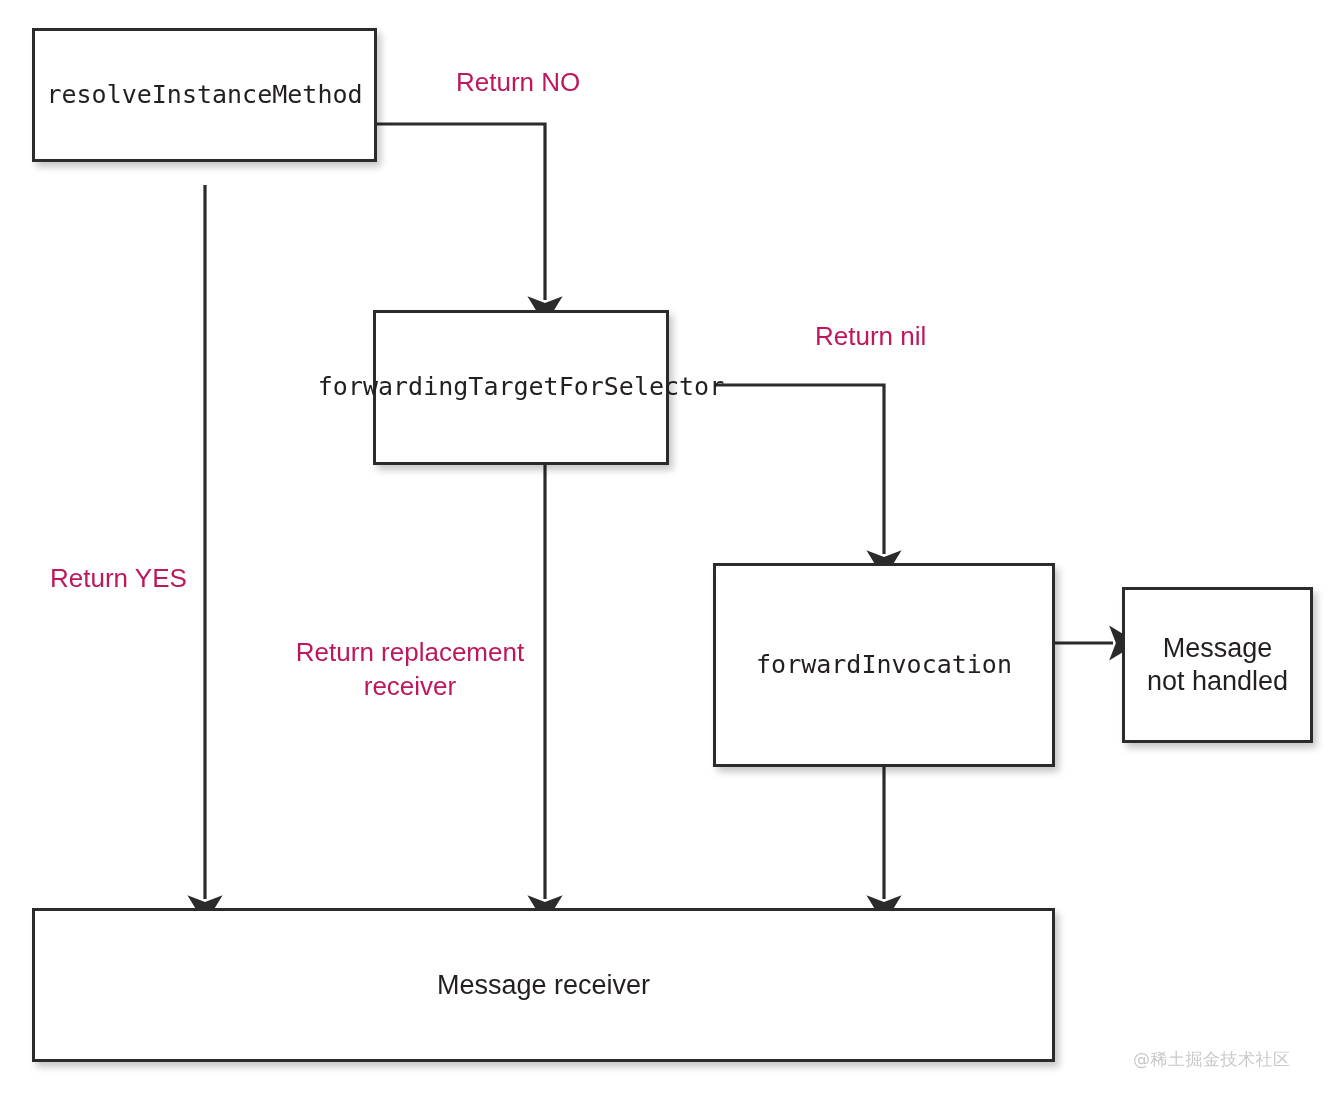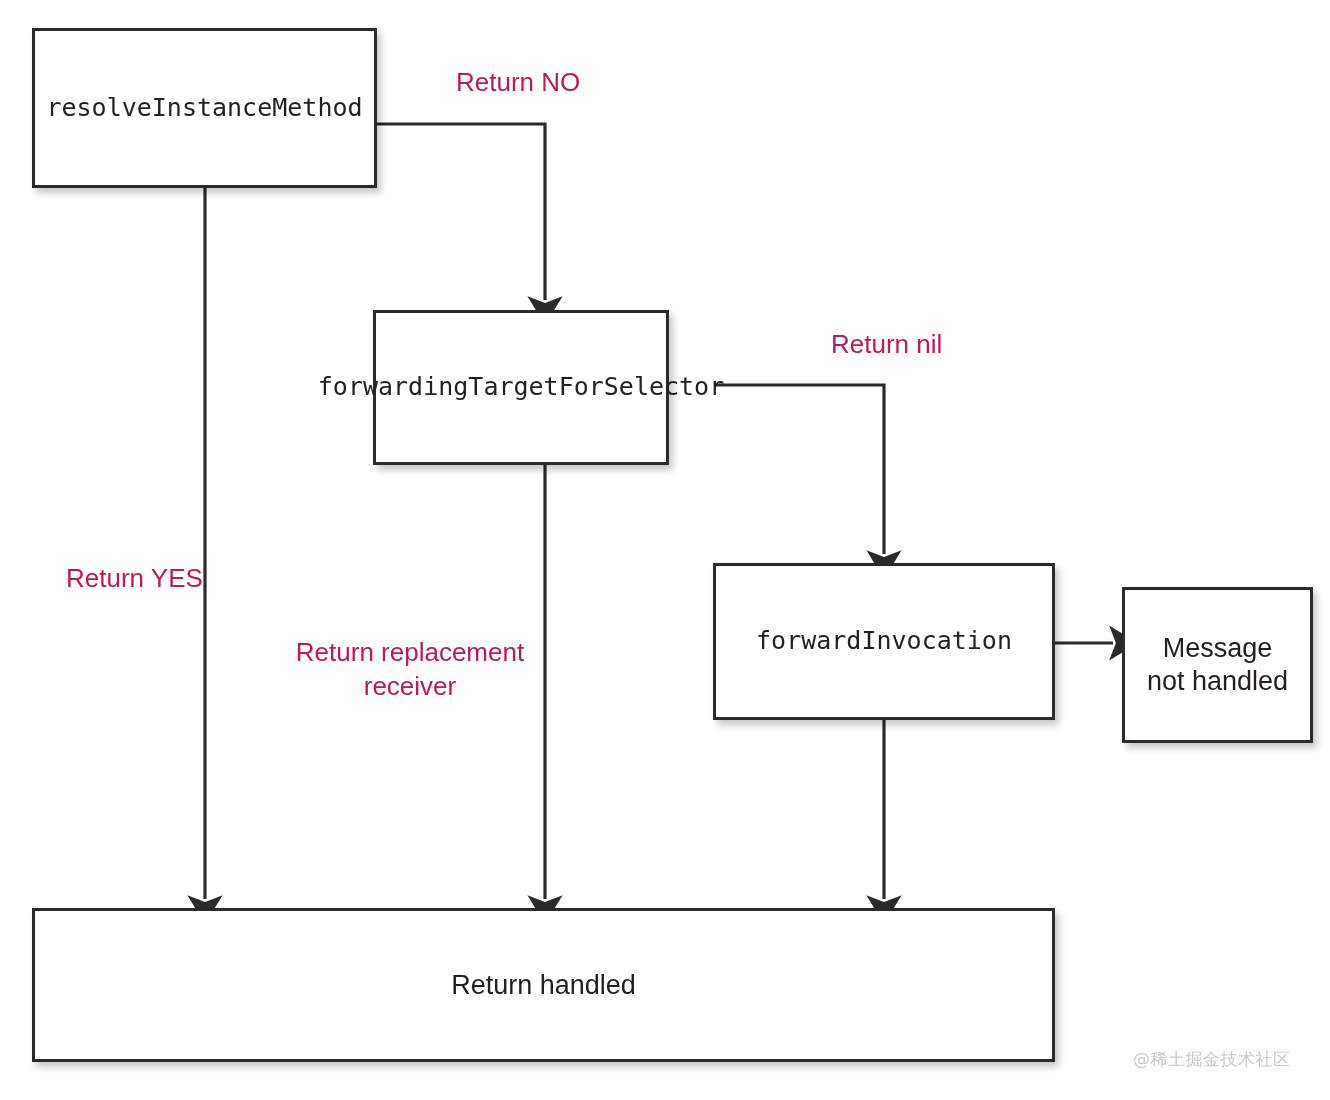--- a/index.html
+++ b/index.html
@@ -41,38 +41,38 @@
     font-family: "DejaVu Sans Mono", "Liberation Mono", monospace;
     font-size: 25px;
     letter-spacing: 0px;
   }
   .sans .node-label {
     font-family: "Liberation Sans", sans-serif;
     font-size: 27px;
   }
 
   
-  #node-resolve-instance-method { left: 32px;   top: 28px;  width: 345px;  height: 160px; }
+  #node-resolve-instance-method { left: 32px;   top: 28px;  width: 345px;  height: 134px; }
   #node-forwarding-target       { left: 373px;  top: 310px; width: 296px;  height: 155px; }
-  #node-forward-invocation      { left: 713px;  top: 563px; width: 342px;  height: 157px; }
+  #node-forward-invocation      { left: 713px;  top: 563px; width: 342px;  height: 204px; }
   #node-message-not-handled     { left: 1122px; top: 587px; width: 191px;  height: 156px; }
   #node-message-handled         { left: 32px;   top: 908px; width: 1023px; height: 154px; }
 
   
   .edge-label {
     position: absolute;
     font-family: "Liberation Sans", sans-serif;
     font-size: 26px;
     color: #be185d;
     line-height: 1.3;
     white-space: pre-line;
   }
   #label-return-no          { left: 456px; top: 66px;  }
-  #label-return-nil         { left: 815px; top: 328px; margin-left: 16px; }
-  #label-return-yes         { left: 66px;  top: 562px; }
+  #label-return-nil         { left: 815px; top: 320px; }
+  #label-return-yes         { left: 50px;  top: 562px; }
   #label-return-replacement { left: 290px; top: 636px; width: 240px; text-align: center; }
 
   #watermark {
     position: absolute;
     left: 1133px;
     top: 1048px;
     font-family: "DejaVu Sans", sans-serif;
     font-size: 17px;
     color: #c9c9c9;
     letter-spacing: 0.5px;
@@ -113,21 +113,21 @@
 <div class="node mono" id="node-forward-invocation">
   <span class="node-label">forwardInvocation</span>
 </div>
 
 <div class="node sans" id="node-message-not-handled">
   <span class="node-label">Message
 not handled</span>
 </div>
 
 <div class="node sans" id="node-message-handled">
-  <span class="node-label">Return handled</span>
+  <span class="node-label">Message receiver</span>
 </div>
 
 <div class="edge-label" id="label-return-no">Return NO</div>
 
 <div class="edge-label" id="label-return-nil">Return nil</div>
 
 <div class="edge-label" id="label-return-yes">Return YES</div>
 
 <div class="edge-label" id="label-return-replacement">Return replacement
 receiver</div>

